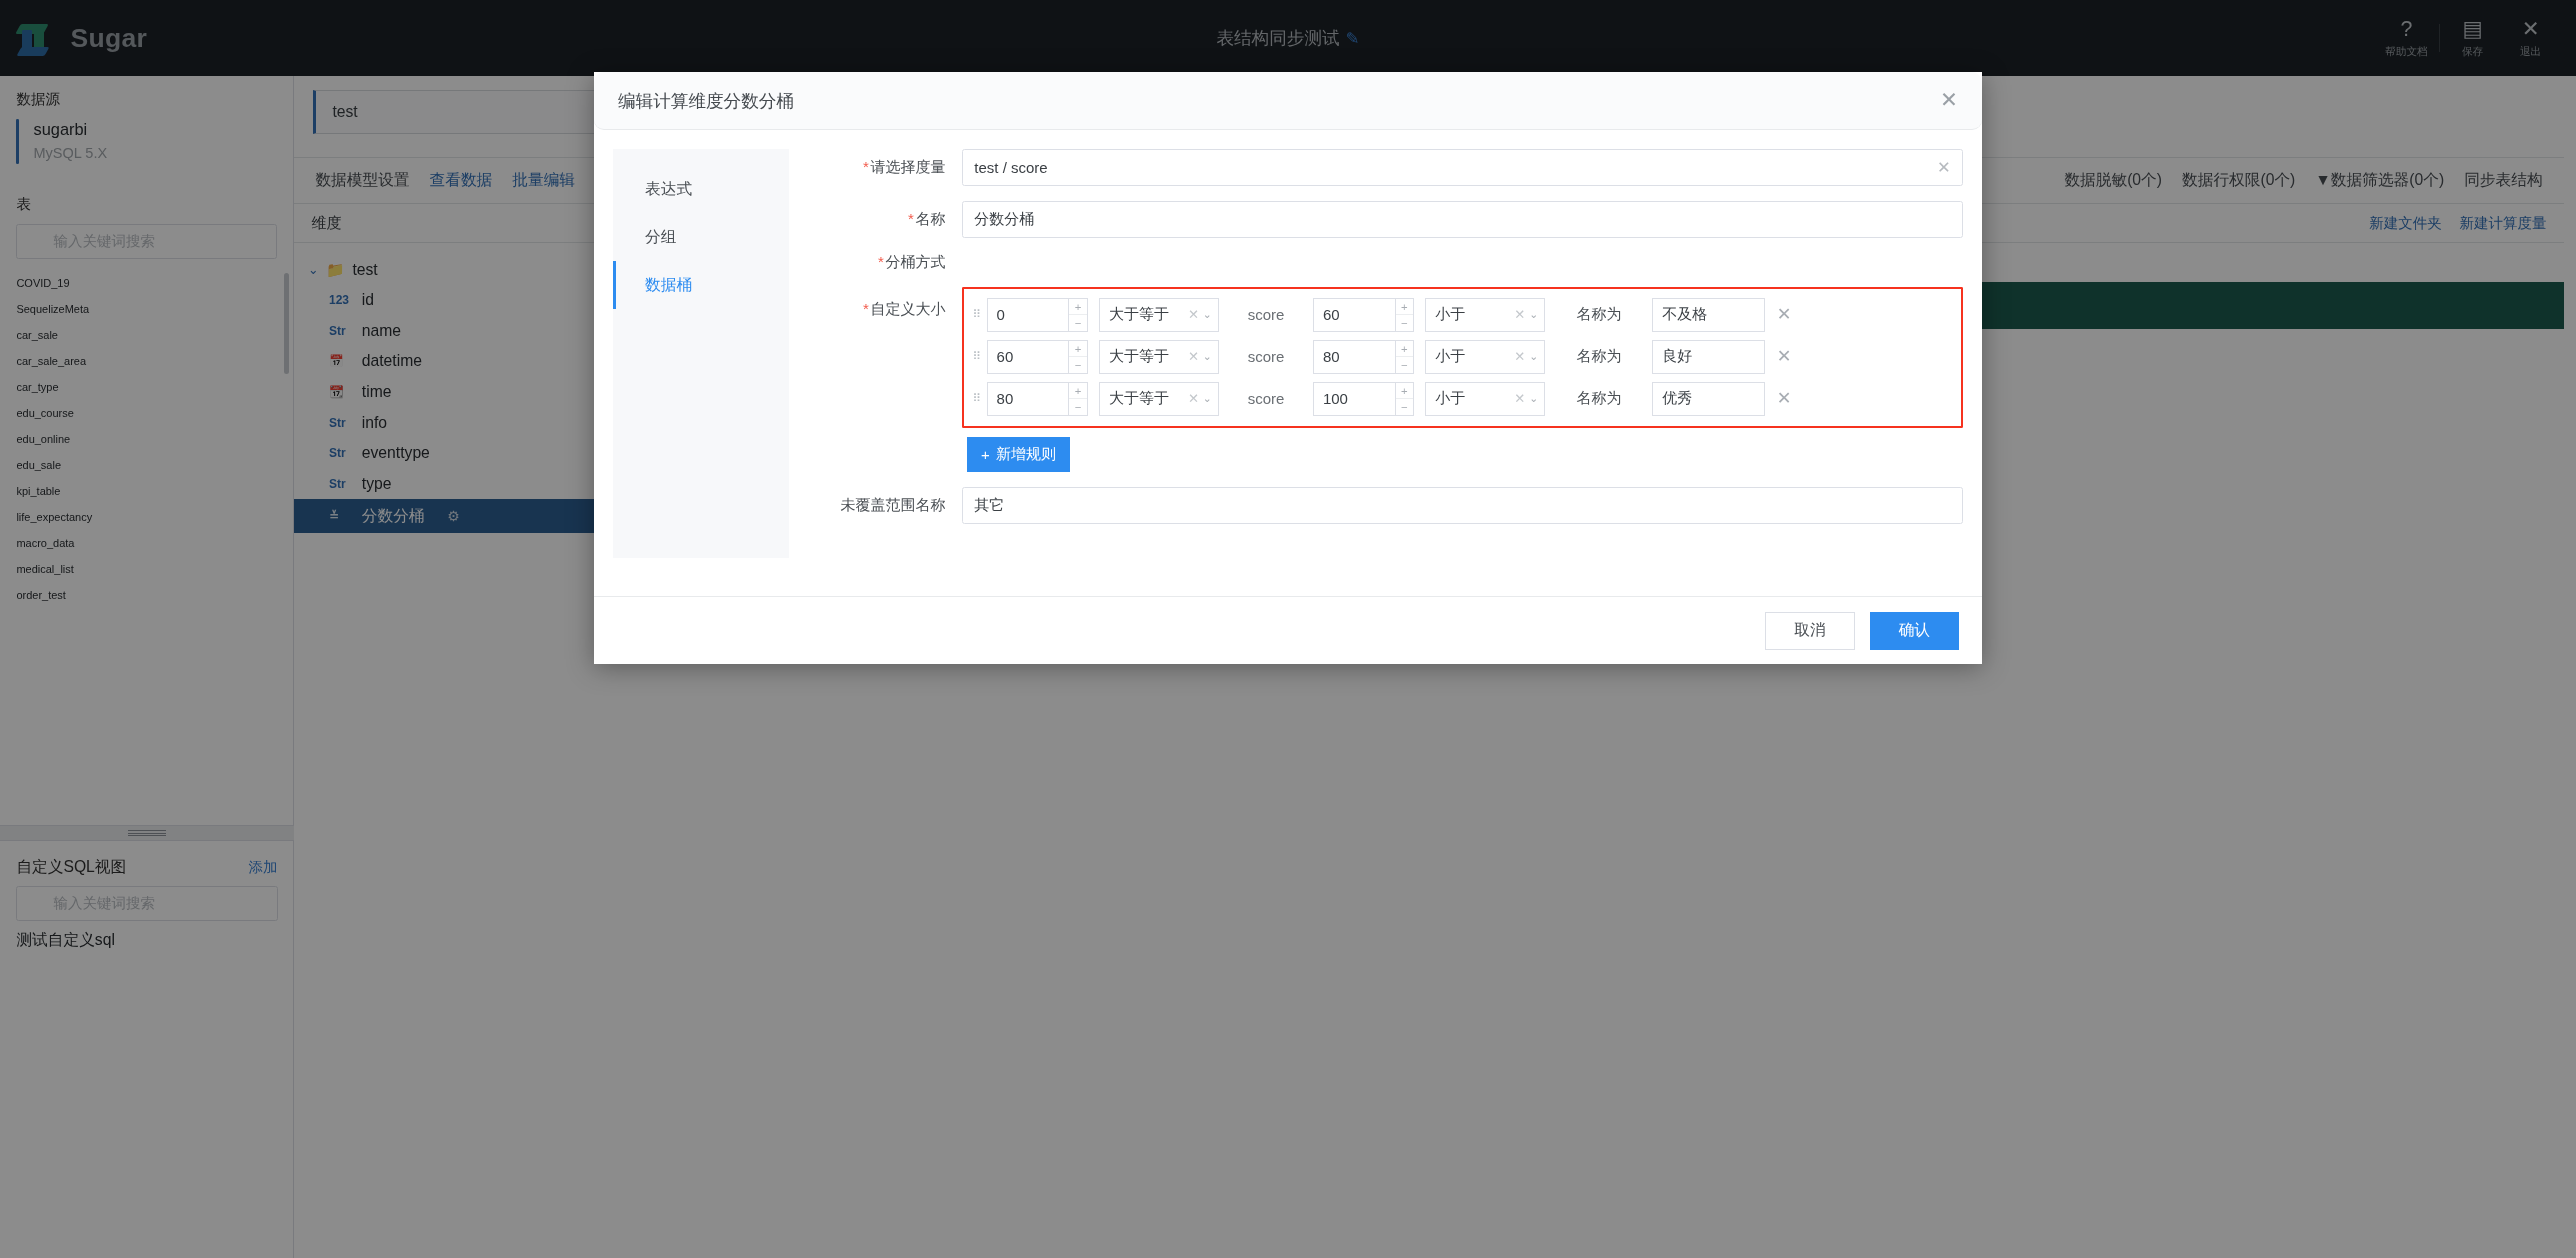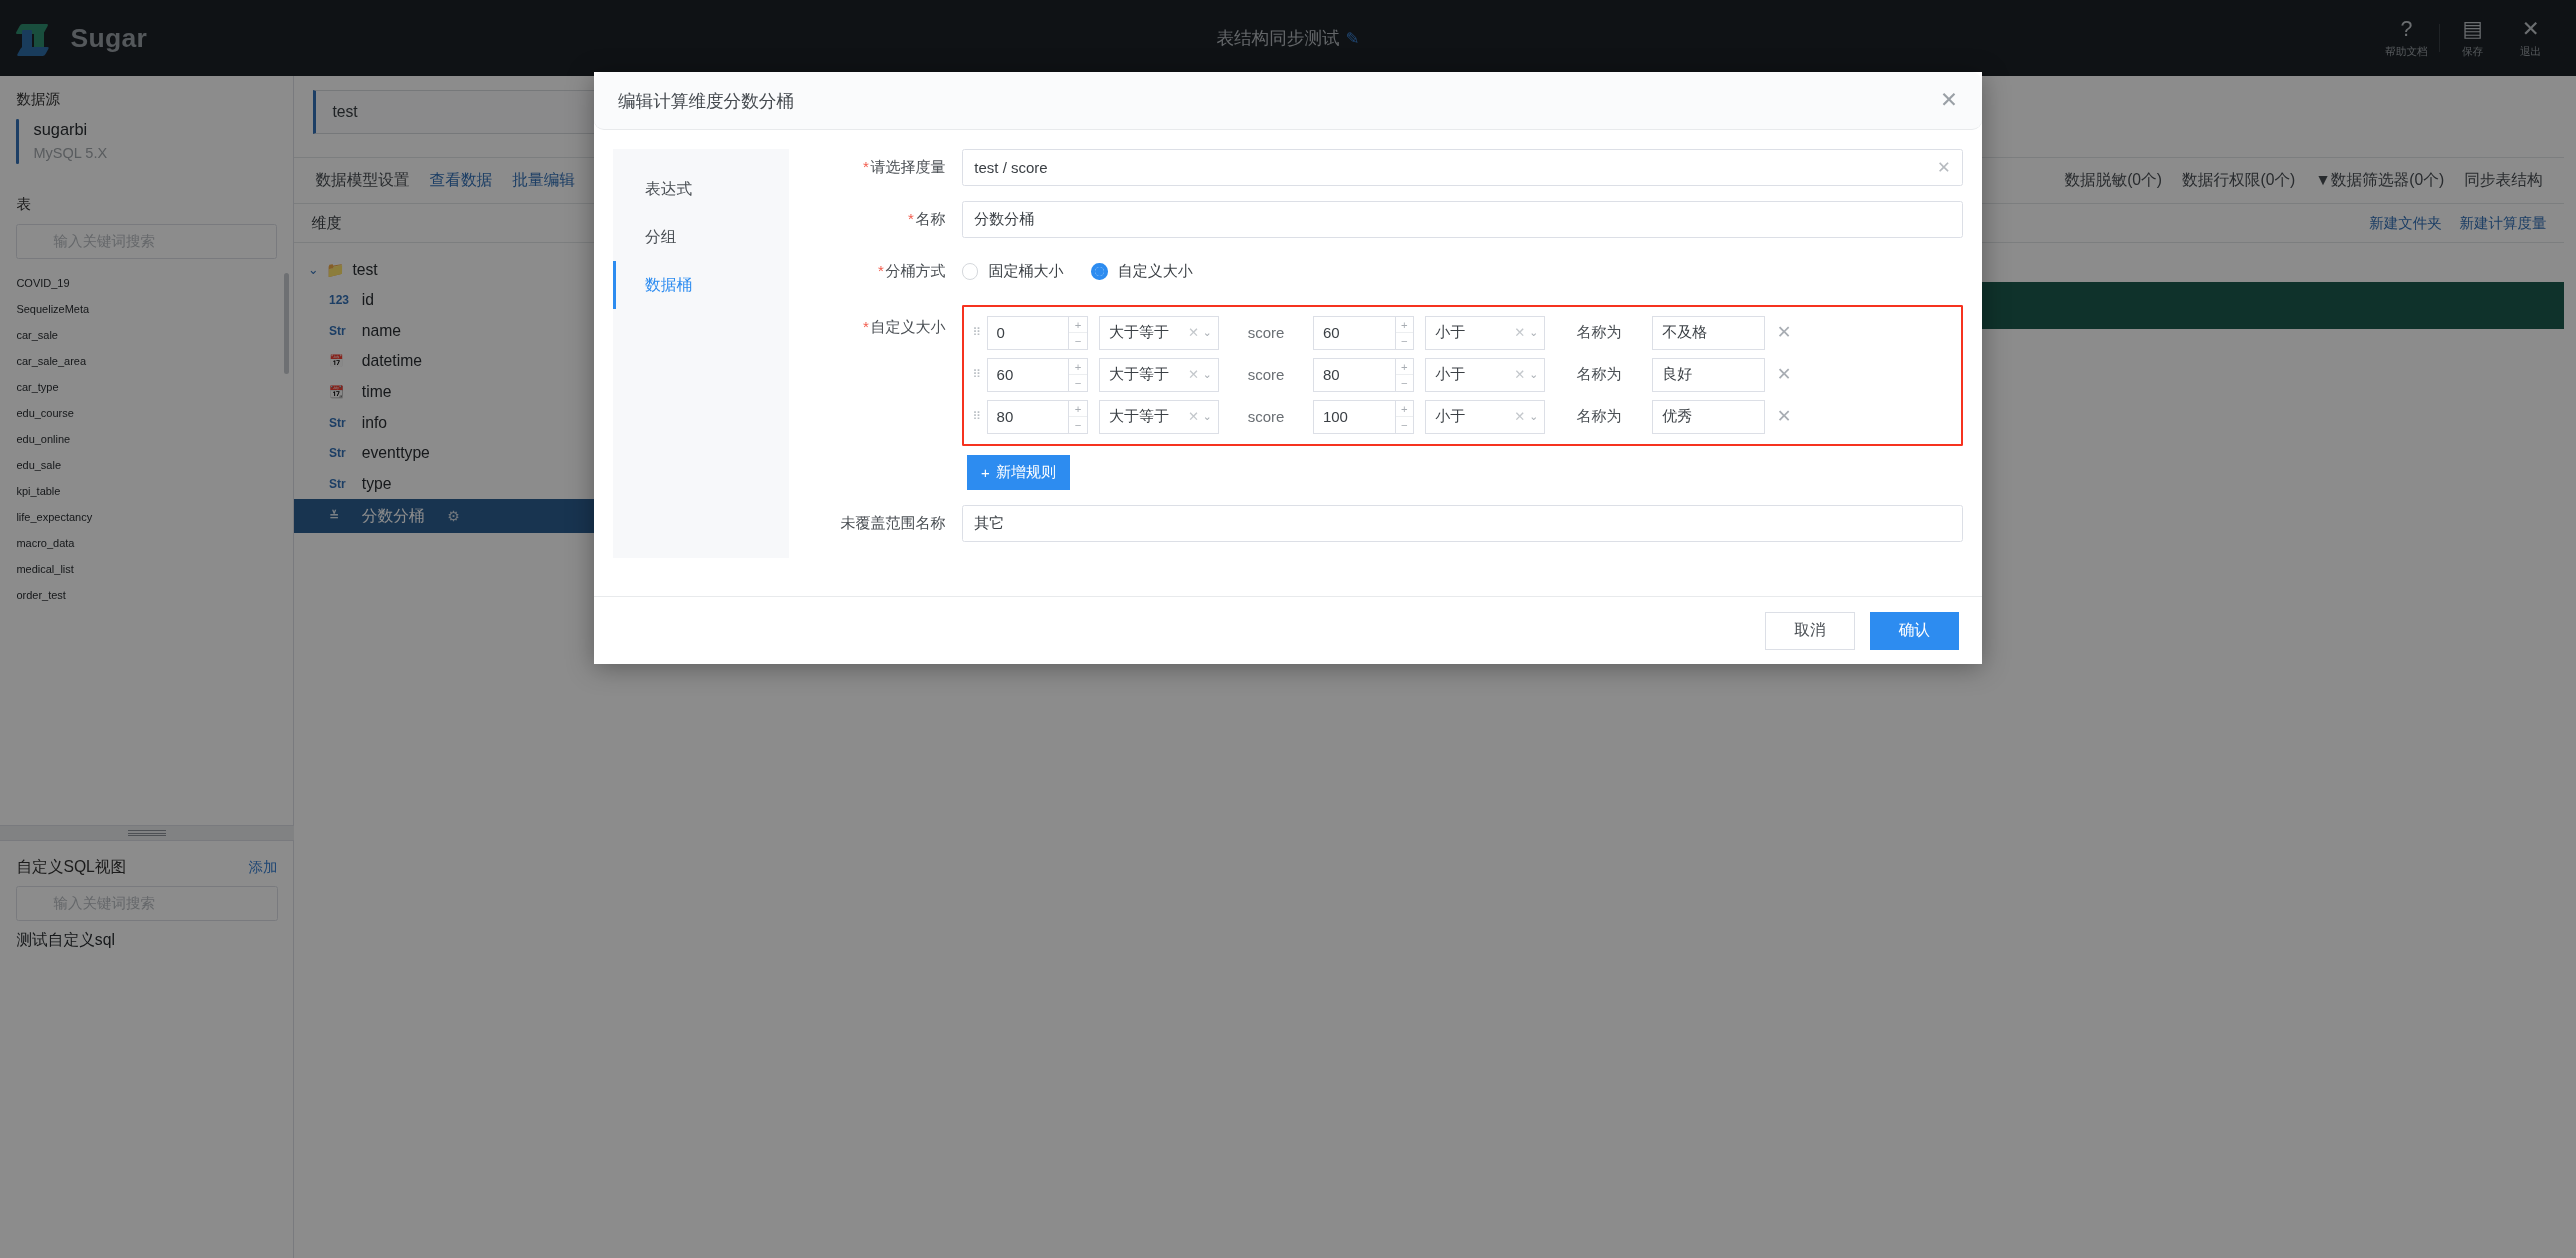--- a/index.html
+++ b/index.html
@@ -383,32 +383,20 @@
           <div class="flabel"><span class="req">*</span><span>名称</span></div>
           <div class="fctl">
             <div class="inp">
               <input type="text" value="分数分桶" style="">
             </div>
           </div>
         </div>
 
         <div class="frow">
           <div class="flabel"><span class="req">*</span><span>分桶方式</span></div>
-          <div class="fctl">
-            <div class="radios">
-              <div class="radio">
-                <span class="dot"></span>
-                <span class="rl">固定桶大小</span>
-              </div>
-              <div class="radio on">
-                <span class="dot"></span>
-                <span class="rl">自定义大小</span>
-              </div>
-            </div>
-          </div>
         </div>
 
         <div class="frow" style="align-items:flex-start;">
           <div class="flabel" style="padding-top:12.6px;"><span class="req">*</span><span>自定义大小</span></div>
           <div class="fctl">
             <div class="rules-box">
 
               <div class="rule-row">
                 <span class="drag-h">⠿</span>
                 <div class="numbox">

